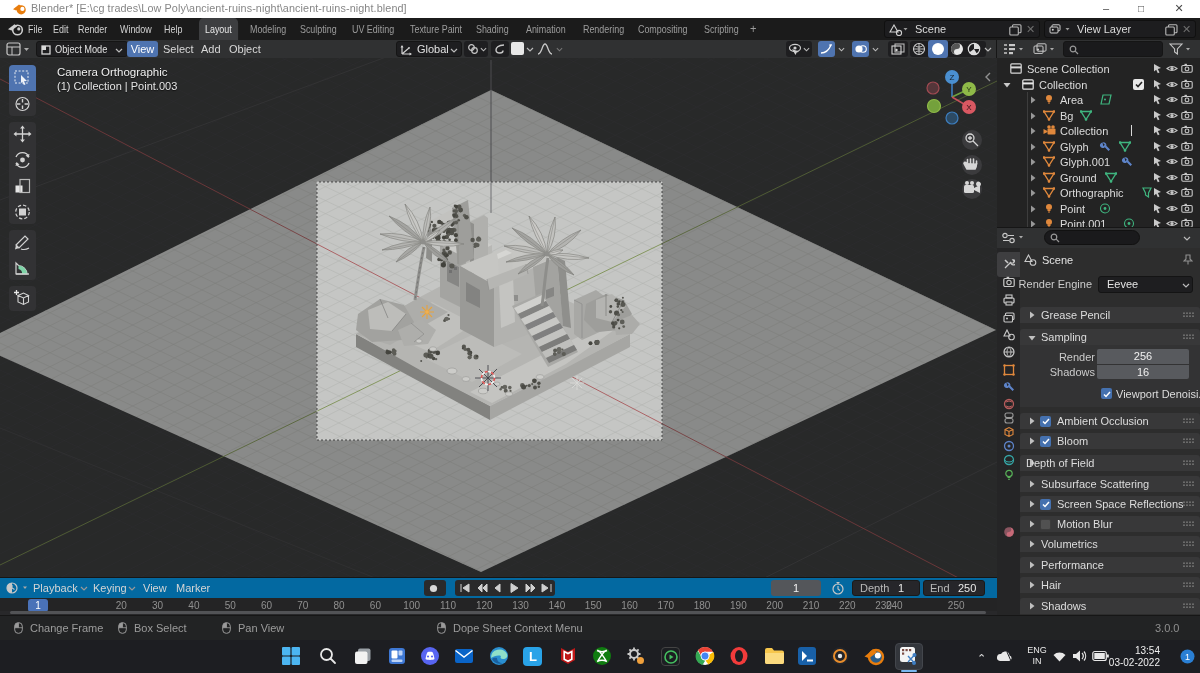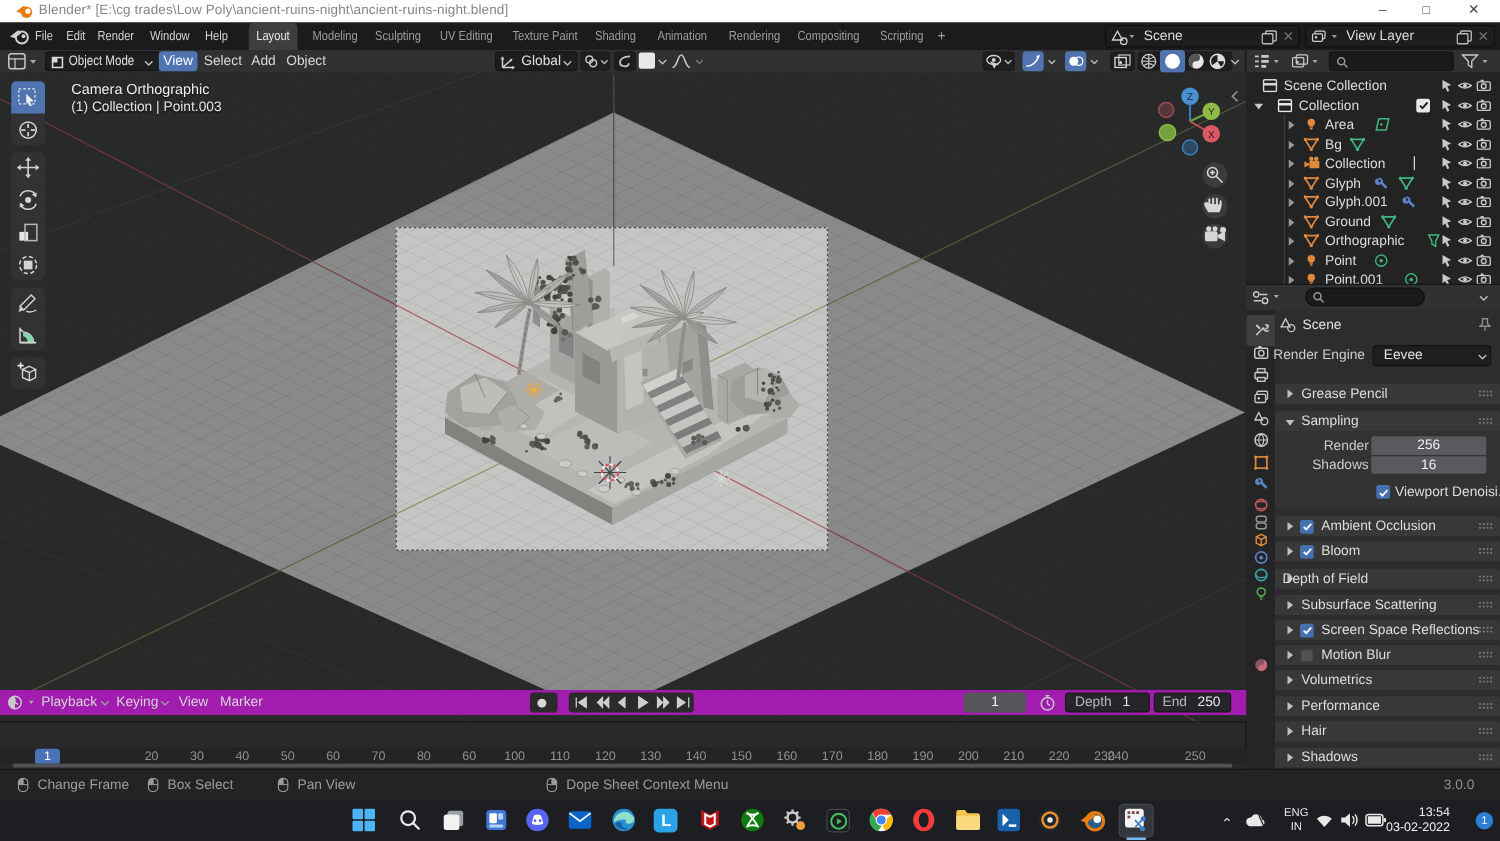--- a/index.html
+++ b/index.html
@@ -20,21 +20,21 @@
 #outlhead{left:997px;top:40px;width:203px;height:18px;background:#303132}
 .trtext{position:absolute;top:3px}
 .tfield{position:absolute;top:1px;height:16px;background:#1e1e20;border:1px solid #151515;border-radius:3px;color:#e0e0e0}
 .bluebtn{position:absolute;top:1px;height:16px;background:#4f74b0;border-radius:3px;color:#fff;text-align:center}
 .darkbtn{position:absolute;top:1px;height:16px;background:#1e1e20;border-radius:3px}
 
 #outliner{left:997px;top:58px;width:203px;height:170px;background:#232323;color:#d9d9d9;font-size:11px;overflow:hidden}
 #props{left:997px;top:228px;width:203px;height:388px;background:#2d2d2d;color:#d4d4d4;font-size:11px;overflow:hidden}
 .orow{position:absolute;left:0;width:203px;height:15px;line-height:15px}
 
-#tlhead{left:0;top:552px;width:997px;height:20px;background:#a21caf;color:#d5d5d5;font-size:11px}
+#tlhead{left:0;top:578px;width:997px;height:20px;background:#0369a1;color:#d5d5d5;font-size:11px}
 #tlruler{left:0;top:598px;width:997px;height:13px;background:#242425;color:#8f8f8f;font-size:10px}
 #tlscroll{left:0;top:611px;width:997px;height:4px;background:#28282a}
 
 #statusbar{left:0;top:616px;width:1200px;height:24px;background:#222324;color:#9c9c9c;font-size:11px}
 
 #taskbar{left:0;top:640px;width:1200px;height:33px;background:#1d1e22;color:#e6e6e6}
 .vline{position:absolute;background:#161616}
 </style></head>
 <body>
 <div id="stage">

